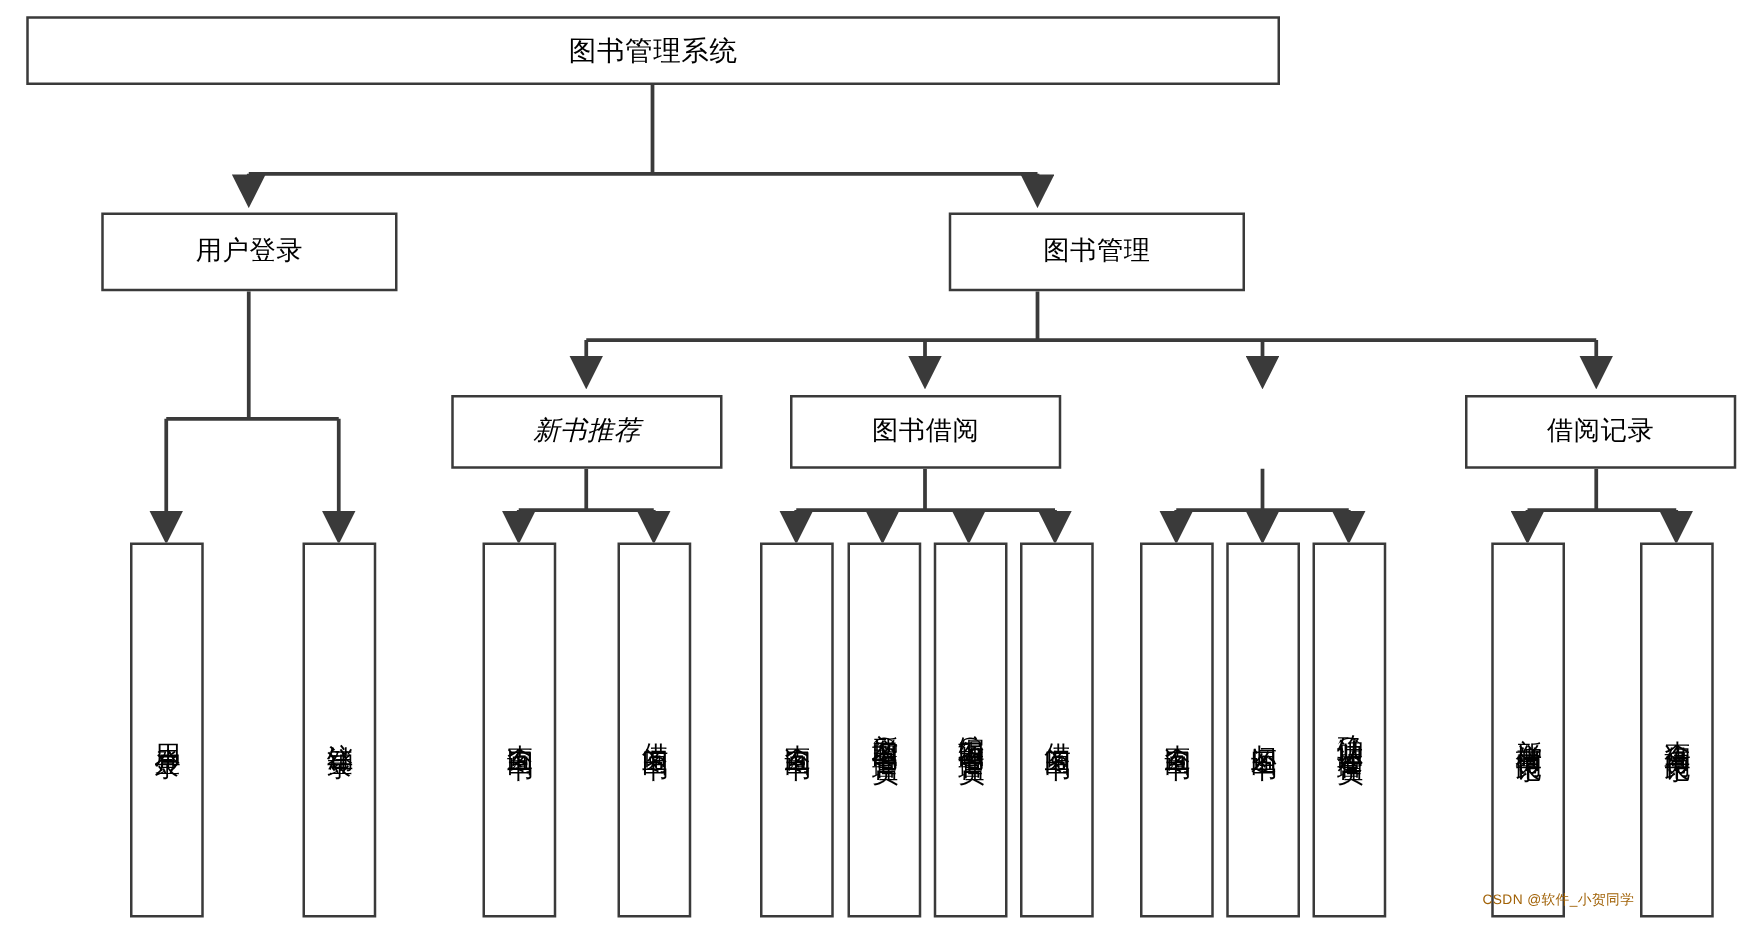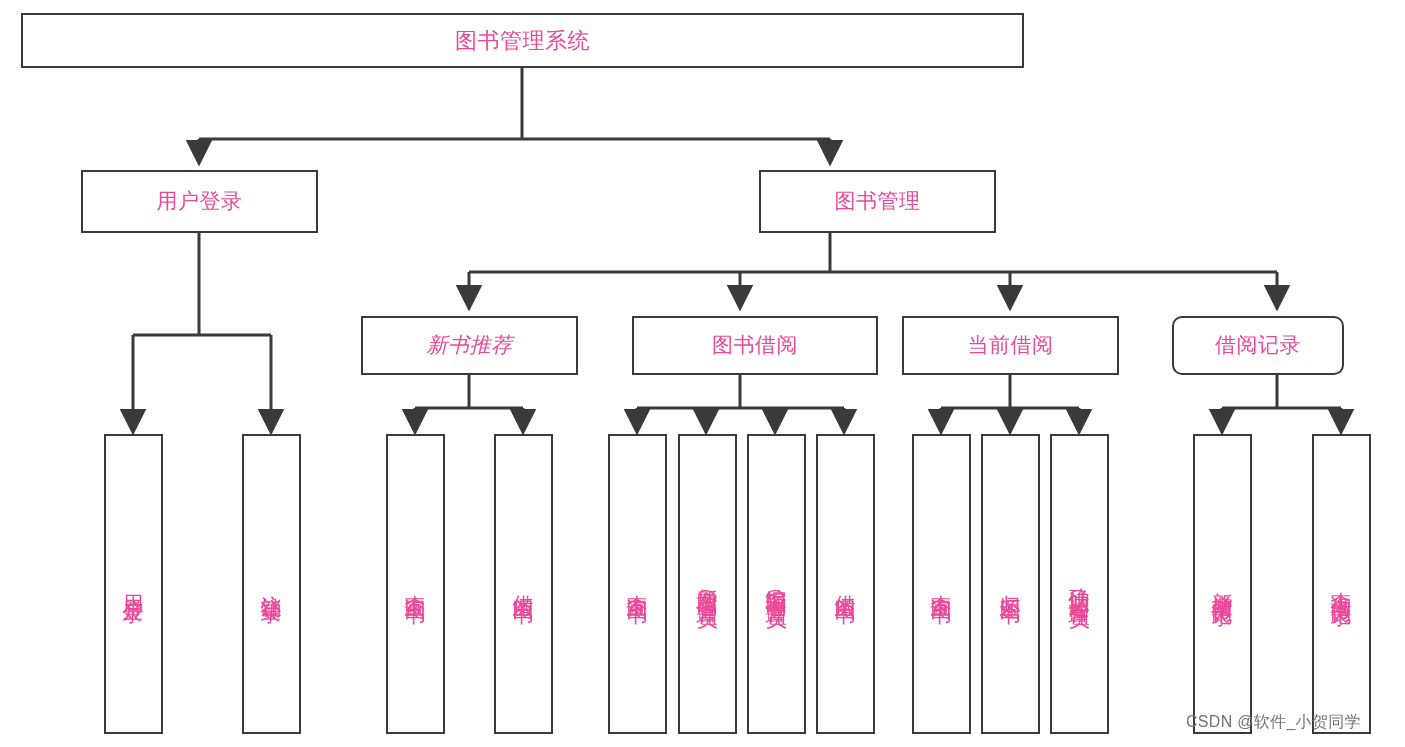--- a/index.html
+++ b/index.html
@@ -31,21 +31,21 @@
     position: absolute;
     box-sizing: border-box;
     background: #ffffff;
     border: 2px solid #3a3a3a;
     display: flex;
     align-items: center;
     justify-content: center;
     z-index: 2;
   }
   .node .label {
-    color: #ec4899;
+    color: #000000;
     line-height: 1.18;
     text-align: center;
     white-space: nowrap;
   }
   
   .node.horiz .label {
     font-size: 21px;
     letter-spacing: 0.5px;
   }
   .node.root .label {
@@ -63,22 +63,22 @@
     font-size: 21px;
     line-height: 1.0;
     letter-spacing: 3px;
     white-space: nowrap;
     max-height: 100%;
   }
   #watermark {
     position: absolute;
     left: 1186px;
     top: 712px;
-    font-size: 16px;
-    color: #737373;
+    font-size: 11px;
+    color: #a16207;
     white-space: nowrap;
     z-index: 5;
     letter-spacing: 0.3px;
   }
 </style>
 </head>
 <body>
 
 <div id="canvas">
 
@@ -141,29 +141,26 @@
   </div>
 
   <div class="node horiz" style="left:711px; top:170px; width:237px; height:63px;margin-left:48px;">
     <span class="label">图书管理</span>
   </div>
 
   <div class="node horiz" style="left:361px; top:316px; width:217px; height:59px;font-style:italic;">
     <span class="label">新书推荐</span>
   </div>
 
-  <div class="node horiz" style="left:632px; top:316px; width:246px; height:59px;">
+  <div class="node horiz" style="left:632px; top:316px; width:217px; height:59px;">
     <span class="label">图书借阅</span>
   </div>
 
-  <div class="node horiz" style="left:902px; top:316px; width:217px; height:59px;">
-    <span class="label">当前借阅</span>
-  </div>
-
-  <div class="node horiz" style="left:1172px; top:316px; width:172px; height:59px;border-radius:10px;">
+
+  <div class="node horiz" style="left:1172px; top:316px; width:217px; height:59px;">
     <span class="label">借阅记录</span>
   </div>
 
   <div class="node vert" style="left:104px; top:434px; width:59px; height:300px;">
     <span class="label">用户登录</span>
   </div>
 
   <div class="node vert" style="left:242px; top:434px; width:59px; height:300px;">
     <span class="label">注销登录</span>
   </div>

